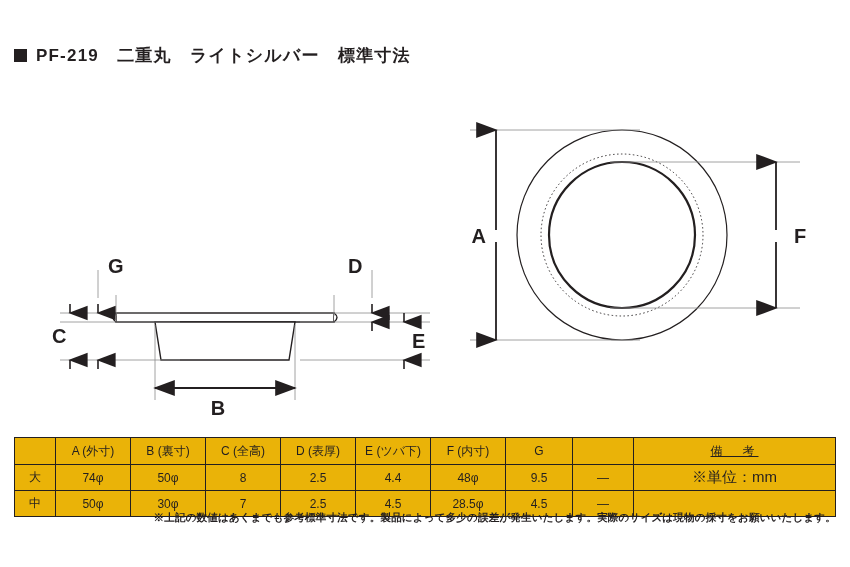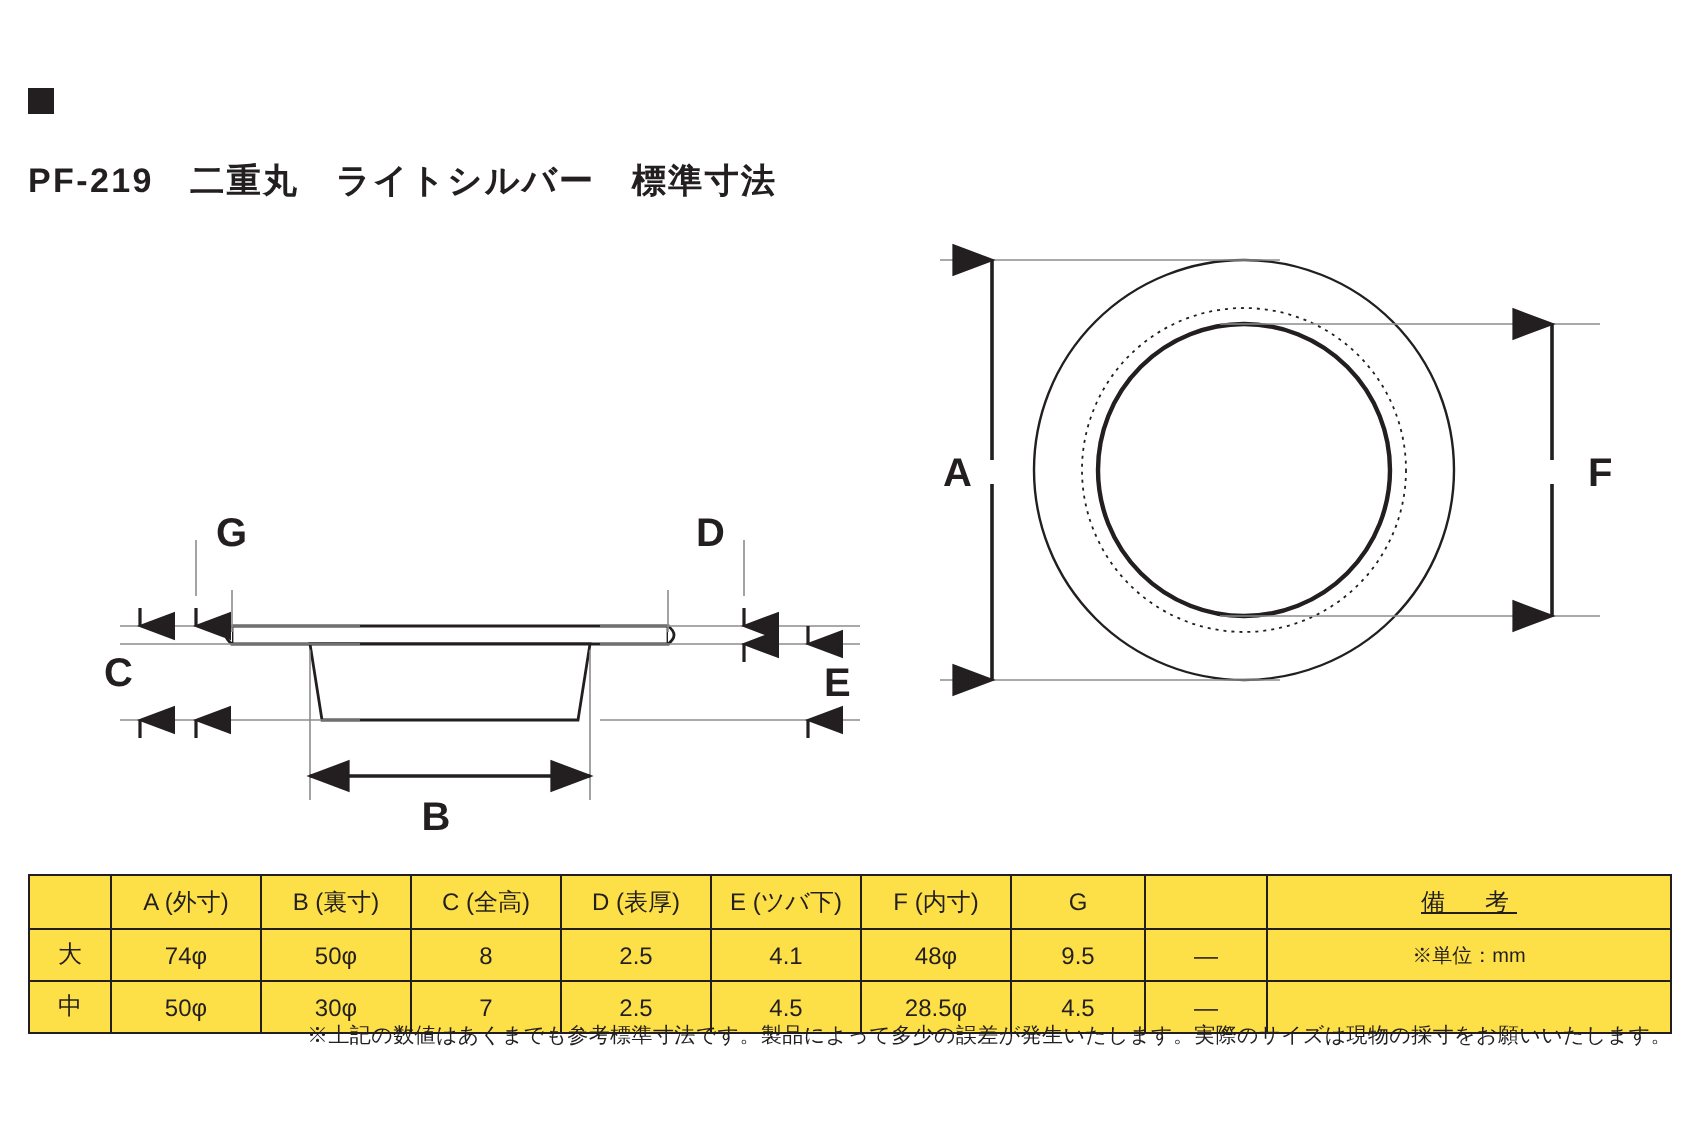--- a/index.html
+++ b/index.html
@@ -18,23 +18,22 @@
     overflow: hidden;
     background: #ffffff;
   }
 
   
   #title-row {
     position: absolute;
     left: 14px;
     top: 44px;
     display: flex;
-    align-items: flex-start;
-    gap: 22px;
-    flex-direction: column;
+    align-items: center;
+    gap: 9px;
   }
   #title-bullet {
     width: 13px;
     height: 13px;
     background: #231f20;
   }
   #title-text {
     font-size: 17px;
     font-weight: bold;
     letter-spacing: 1.2px;
@@ -67,51 +66,52 @@
     border-collapse: collapse;
     font-size: 12px;
   }
   #spec-table td, #spec-table th {
     border: 1px solid #231f20;
     text-align: center;
     vertical-align: middle;
     font-weight: normal;
     padding: 0;
     height: 25px;
-    background: #fde047;
+    background: #eab308;
     color: #231f20;
   }
   #spec-table thead th {
     height: 26px;
   }
   .col-row   { width: 40px; }
   .col-dim   { width: 74px; }
   .col-g     { width: 66px; }
   .col-blank { width: 60px; }
   .col-note  { width: auto; }
   td.note-cell {
     text-align: left;
     padding-left: 8px;
-    font-size: 10px;
+    font-size: 15px;
   }
   th.note-head {
     letter-spacing: 4px;
     text-decoration: underline;
   }
 
   
   #footnote {
     position: absolute;
     left: 14px;
     top: 511px;
     width: 822px;
     text-align: right;
     font-size: 10.5px;
     color: #231f20;
     letter-spacing: 0.2px;
+    font-weight: bold;
   }
 </style>
 </head>
 <body>
 
 <div id="page">
 
   <div id="title-row">
     <span id="title-bullet"></span>
     <span id="title-text">PF-219　二重丸　ライトシルバー　標準寸法</span>
@@ -220,21 +220,21 @@
         <th class="col-note note-head">備　考</th>
       </tr>
     </thead>
     <tbody>
       <tr>
         <td>大</td>
         <td>74φ</td>
         <td>50φ</td>
         <td>8</td>
         <td>2.5</td>
-        <td>4.1</td>
+        <td>4.4</td>
         <td>48φ</td>
         <td>9.5</td>
         <td>—</td>
         <td class="note-cell">※単位：mm</td>
       </tr>
       <tr>
         <td>中</td>
         <td>50φ</td>
         <td>30φ</td>
         <td>7</td>

